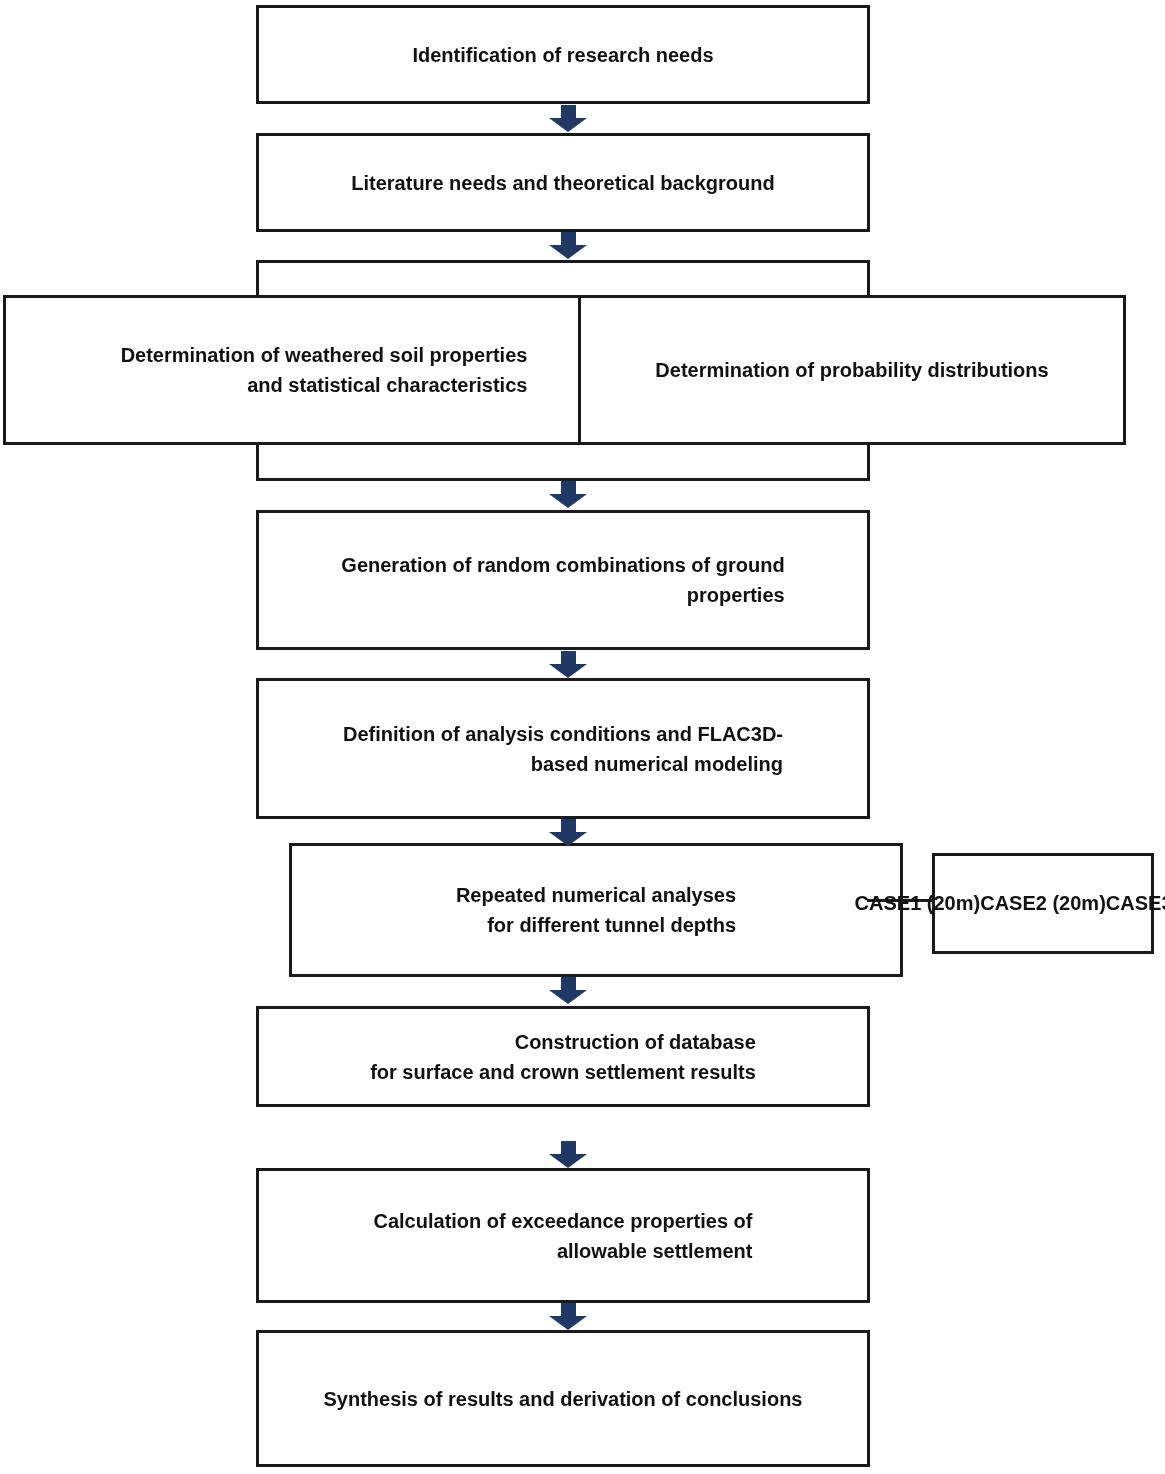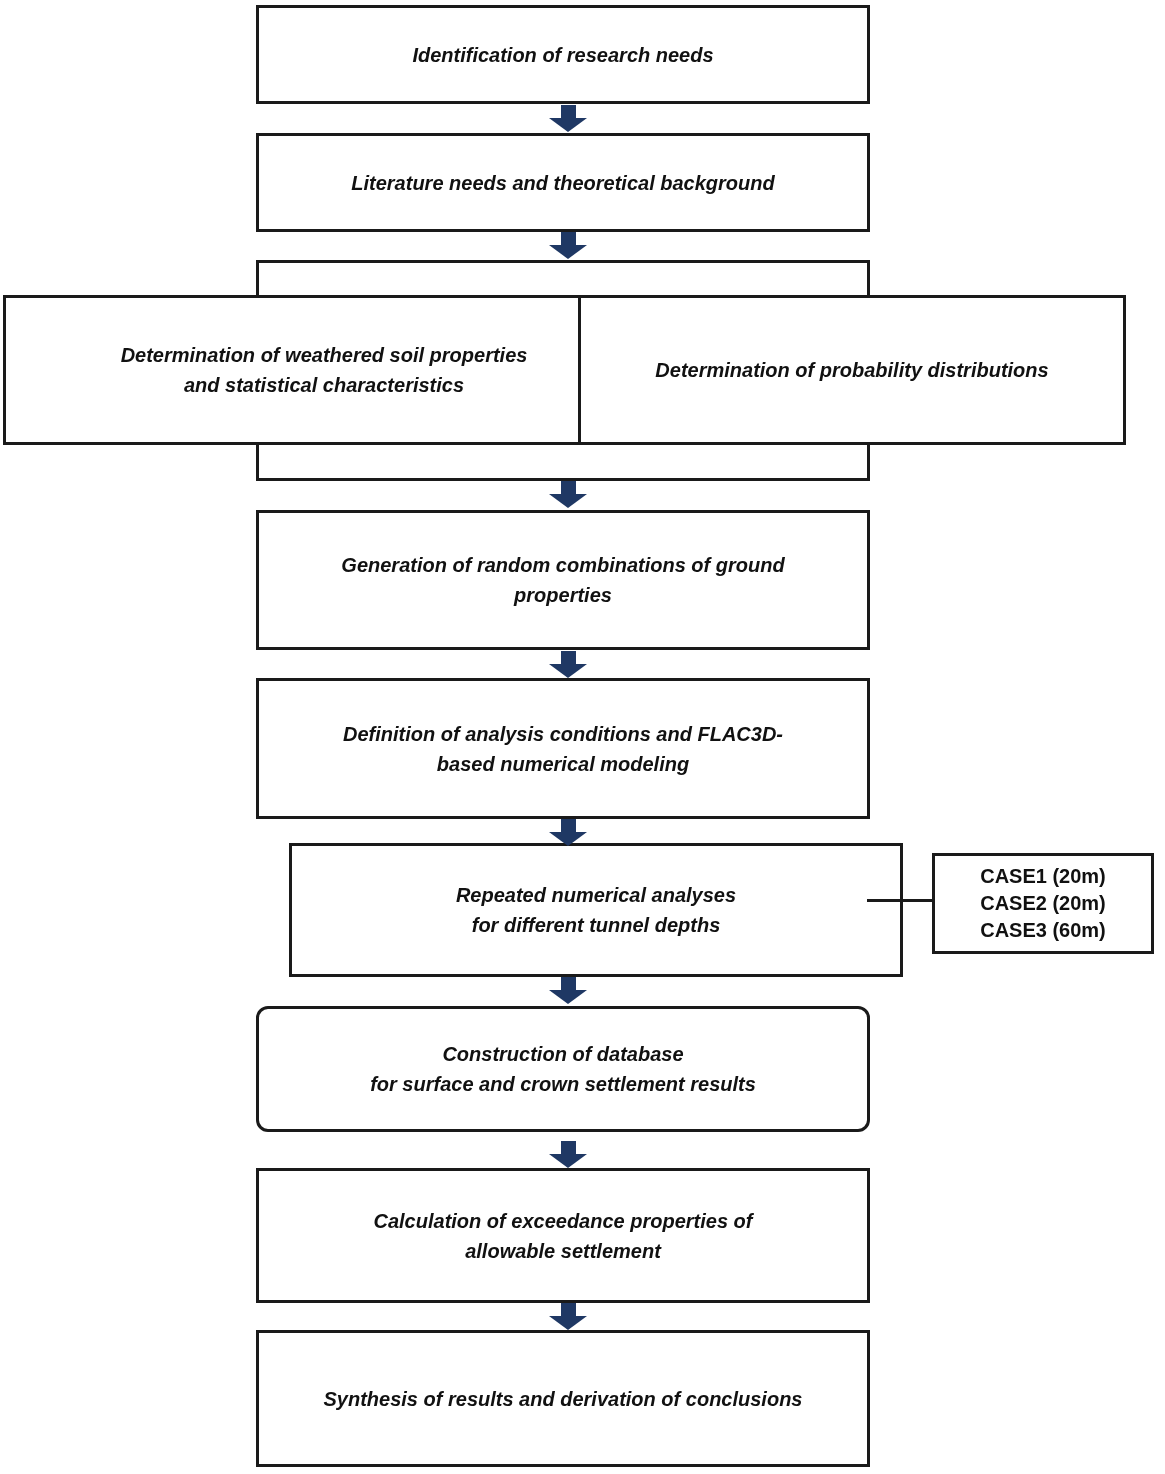--- a/index.html
+++ b/index.html
@@ -16,23 +16,22 @@
     overflow:hidden;
   }
   .box{
     position:absolute;
     box-sizing:border-box;
     background:#ffffff;
     border:3px solid var(--border);
     display:flex;
     align-items:center;
     justify-content:center;
-    text-align:center;
+    text-align:right;
     z-index:2;
-    font-style:italic;
   }
   .container-box{
     position:absolute;
     box-sizing:border-box;
     background:#ffffff;
     border:3px solid var(--border);
     z-index:1;
   }
   .overlay{z-index:3;}
   .box-label{
@@ -69,21 +68,21 @@
     z-index:2;
   }
   .case-box{
     position:absolute;
     left:932px;top:853px;
     width:222px;height:101px;
     box-sizing:border-box;
     background:#ffffff;
     border:3px solid var(--border);
     display:flex;
-    flex-direction:column;
+    flex-direction:row;
     align-items:center;
     justify-content:center;
     z-index:3;
   }
   .case-line{
     font-weight:bold;
     font-size:20px;
     line-height:27px;
     color:var(--text);
     white-space:nowrap;
@@ -157,21 +156,21 @@
   <div class="case-line">CASE1 (20m)</div>
   <div class="case-line">CASE2 (20m)</div>
   <div class="case-line">CASE3 (60m)</div>
 </div>
 
 <div class="down-arrow" style="top:977px;">
   <div class="arrow-stem"></div>
   <div class="arrow-head"></div>
 </div>
 
-<div class="box" style="left:256px;top:1006px;width:614px;height:126px;border-radius:12px;">
+<div class="box" style="left:256px;top:1006px;width:614px;height:101px;">
   <div class="box-label">Construction of database
 for surface and crown settlement results</div>
 </div>
 
 <div class="down-arrow" style="top:1141px;">
   <div class="arrow-stem"></div>
   <div class="arrow-head"></div>
 </div>
 
 <div class="box" style="left:256px;top:1168px;width:614px;height:135px;">

